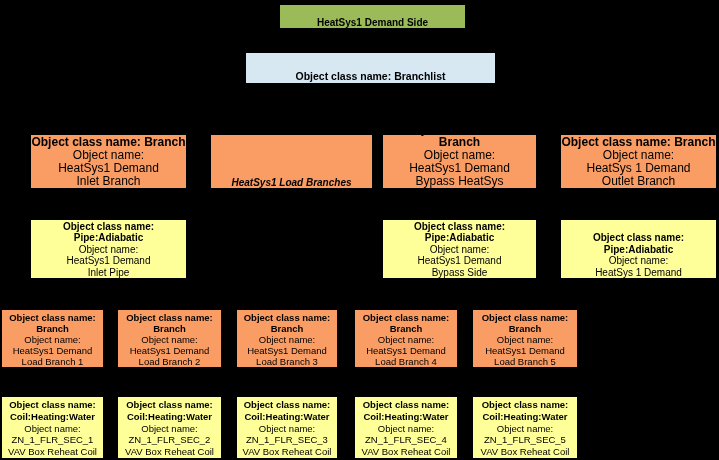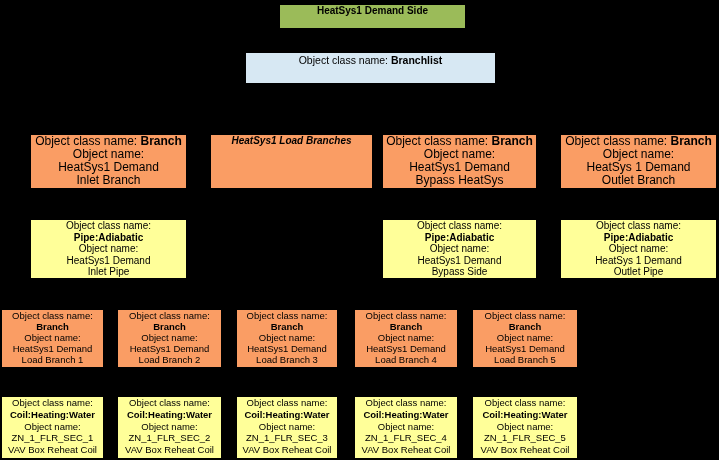--- a/index.html
+++ b/index.html
@@ -8,31 +8,31 @@
     width:719px;height:460px;
     background:#000000;
     overflow:hidden;
     font-family:"Liberation Sans", sans-serif;
   }
   .node{
     position:absolute;
     box-sizing:border-box;
     display:flex;
     flex-direction:column;
-    justify-content:flex-start;
+    justify-content:flex-end;
     align-items:center;
     text-align:center;
     color:#000;
   }
   .green{background:#9BBB59;}
   .blue{background:#D7E8F3;}
   .orange{background:#FA9D64;}
   .yellow{background:#FFFF99;}
   .line{width:100%;}
-  .b{font-weight:normal;}
+  .b{font-weight:bold;}
   .bi{font-weight:bold;}
   .title-text{font-size:10px;font-weight:bold;}
   .rblue .line{font-size:10.5px;line-height:14px;}
   .r3 .line{font-size:12px;line-height:13px;}
   .r3s{font-size:10px;font-weight:bold;font-style:italic;}
   .r4 .line{font-size:10px;line-height:11.5px;}
   .r5 .line{font-size:9.5px;line-height:11px;}
   .r6 .line{font-size:9.5px;line-height:11.8px;}
 </style>
 </head>
@@ -87,21 +87,20 @@
     <div class="line">Object name:</div>
     <div class="line">HeatSys1 Demand</div>
     <div class="line">Bypass Side</div>
   </div>
 
   <div class="node yellow r4" style="left:561px;top:220px;width:155px;height:58px">
     <div class="line b">Object class name:</div>
     <div class="line bi">Pipe:Adiabatic</div>
     <div class="line">Object name:</div>
     <div class="line">HeatSys 1 Demand</div>
-    <div class="line">Outlet Pipe</div>
   </div>
 
   <div class="node orange r5" style="left:2px;top:310px;width:101px;height:57px">
     <div class="line b">Object class name:</div>
     <div class="line bi">Branch</div>
     <div class="line">Object name:</div>
     <div class="line">HeatSys1 Demand</div>
     <div class="line">Load Branch 1</div>
   </div>
 

